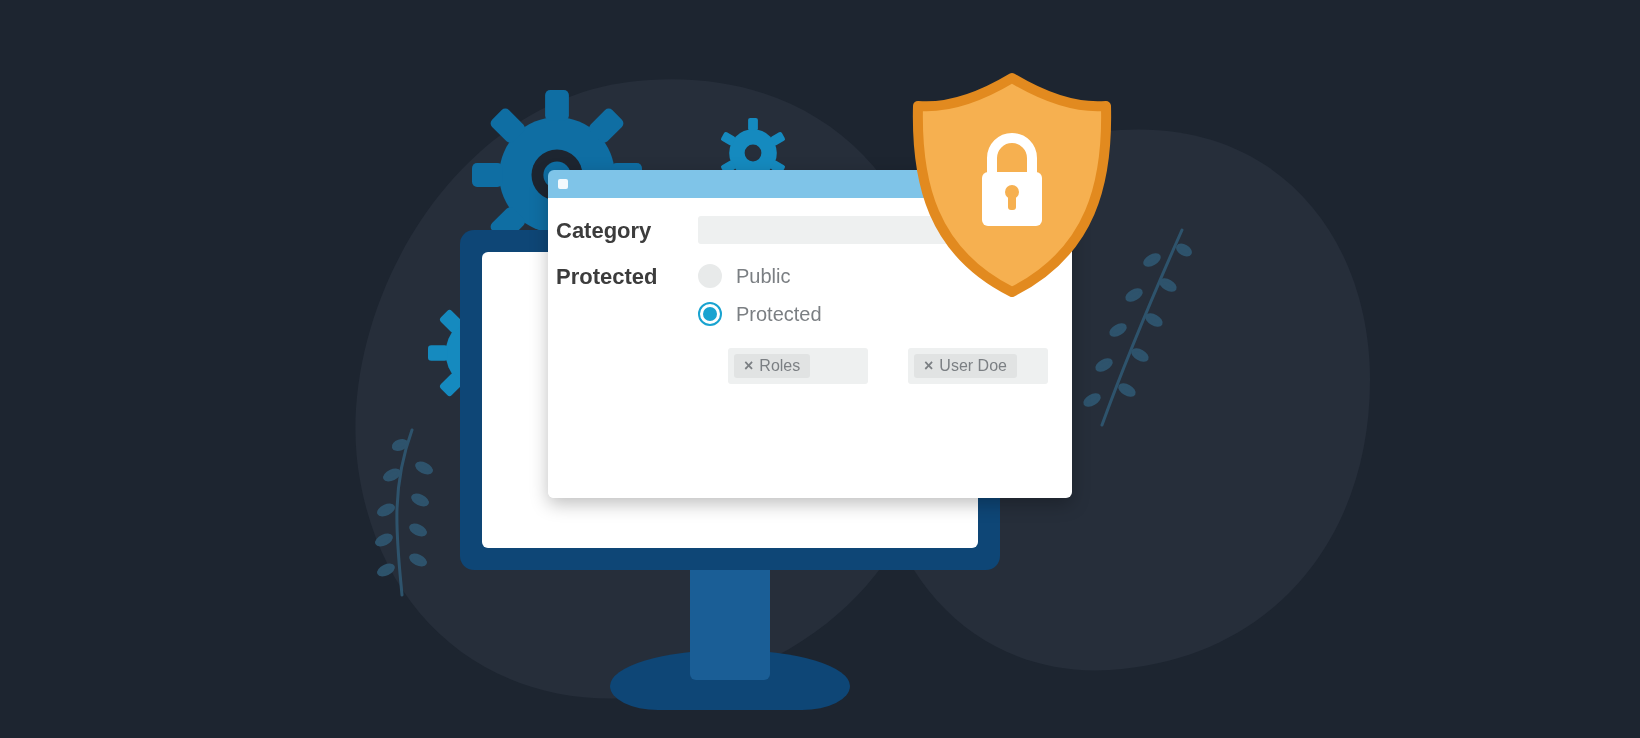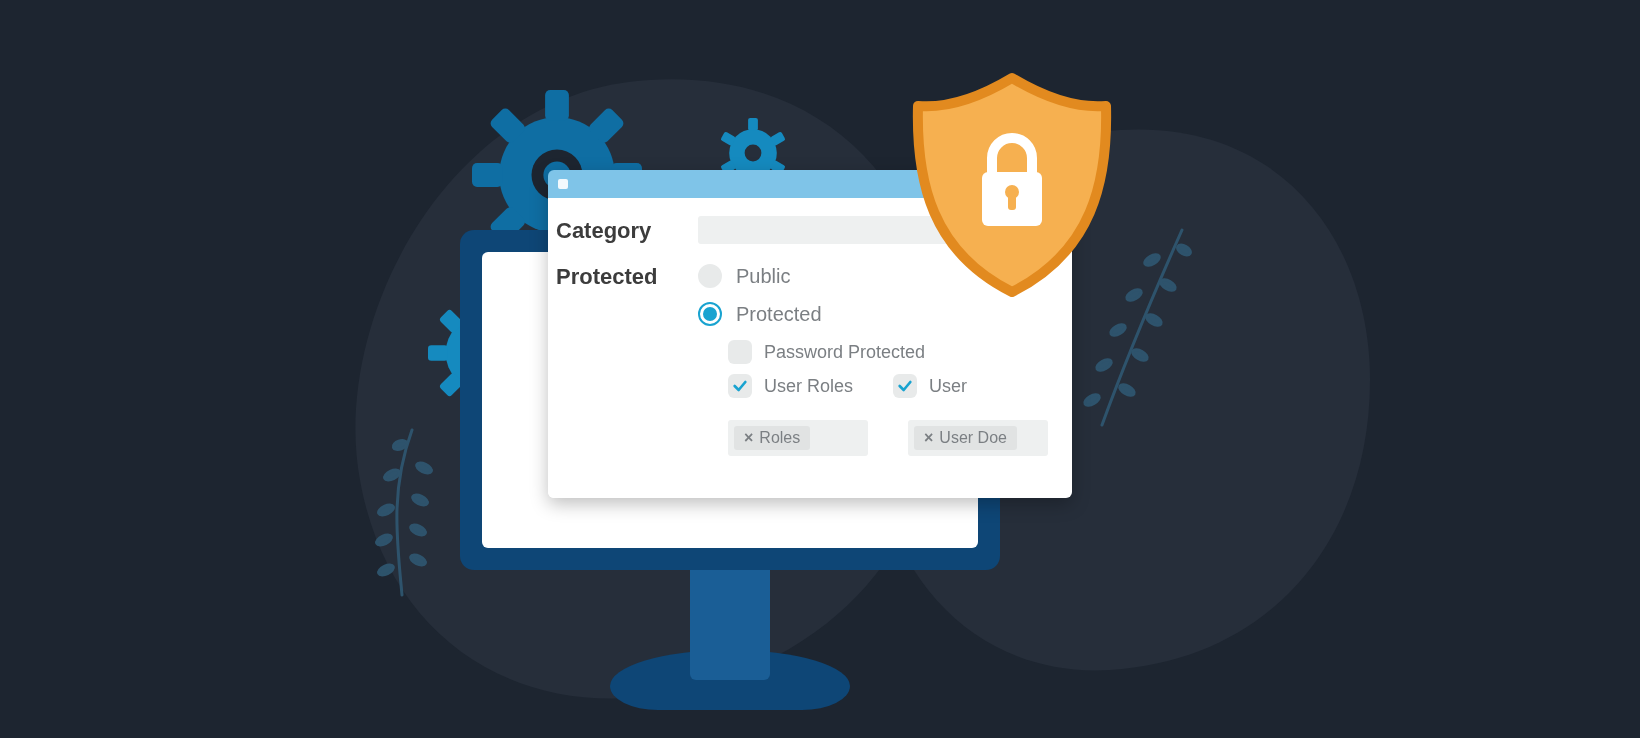--- a/index.html
+++ b/index.html
@@ -162,44 +162,20 @@
           <div class="opt">
             <span class="radio"></span>
             <span>Public</span>
           </div>
           <div class="opt">
             <span class="radio sel">
                 <span class="dot"></span>
               </span>
             <span>Protected</span>
           </div>
-          <div class="sub">
-            <div class="cbline">
-              <span class="cb"></span>
-              <span>Password Protected</span>
-            </div>
-            <div class="cbrow">
-              <div class="cbline">
-                <span class="cb chk">
-                  <svg viewBox="0 0 24 24">
-                      <path fill="none" stroke="#19a3d0" stroke-width="4" stroke-linecap="round" stroke-linejoin="round" d="M4 12 L10 18 L20 6"></path>
-                    </svg>
-                </span>
-                <span>User Roles</span>
-              </div>
-              <div class="cbline">
-                <span class="cb chk">
-                  <svg viewBox="0 0 24 24">
-                      <path fill="none" stroke="#19a3d0" stroke-width="4" stroke-linecap="round" stroke-linejoin="round" d="M4 12 L10 18 L20 6"></path>
-                    </svg>
-                </span>
-                <span>User</span>
-              </div>
-            </div>
-          </div>
           <div class="chiprow">
             <div class="chipwrap">
               <div class="chipbox">
                 <span class="chip">
                   <span class="x">×</span>
                   <span>Roles</span>
                 </span>
               </div>
             </div>
             <div class="chipwrap">

